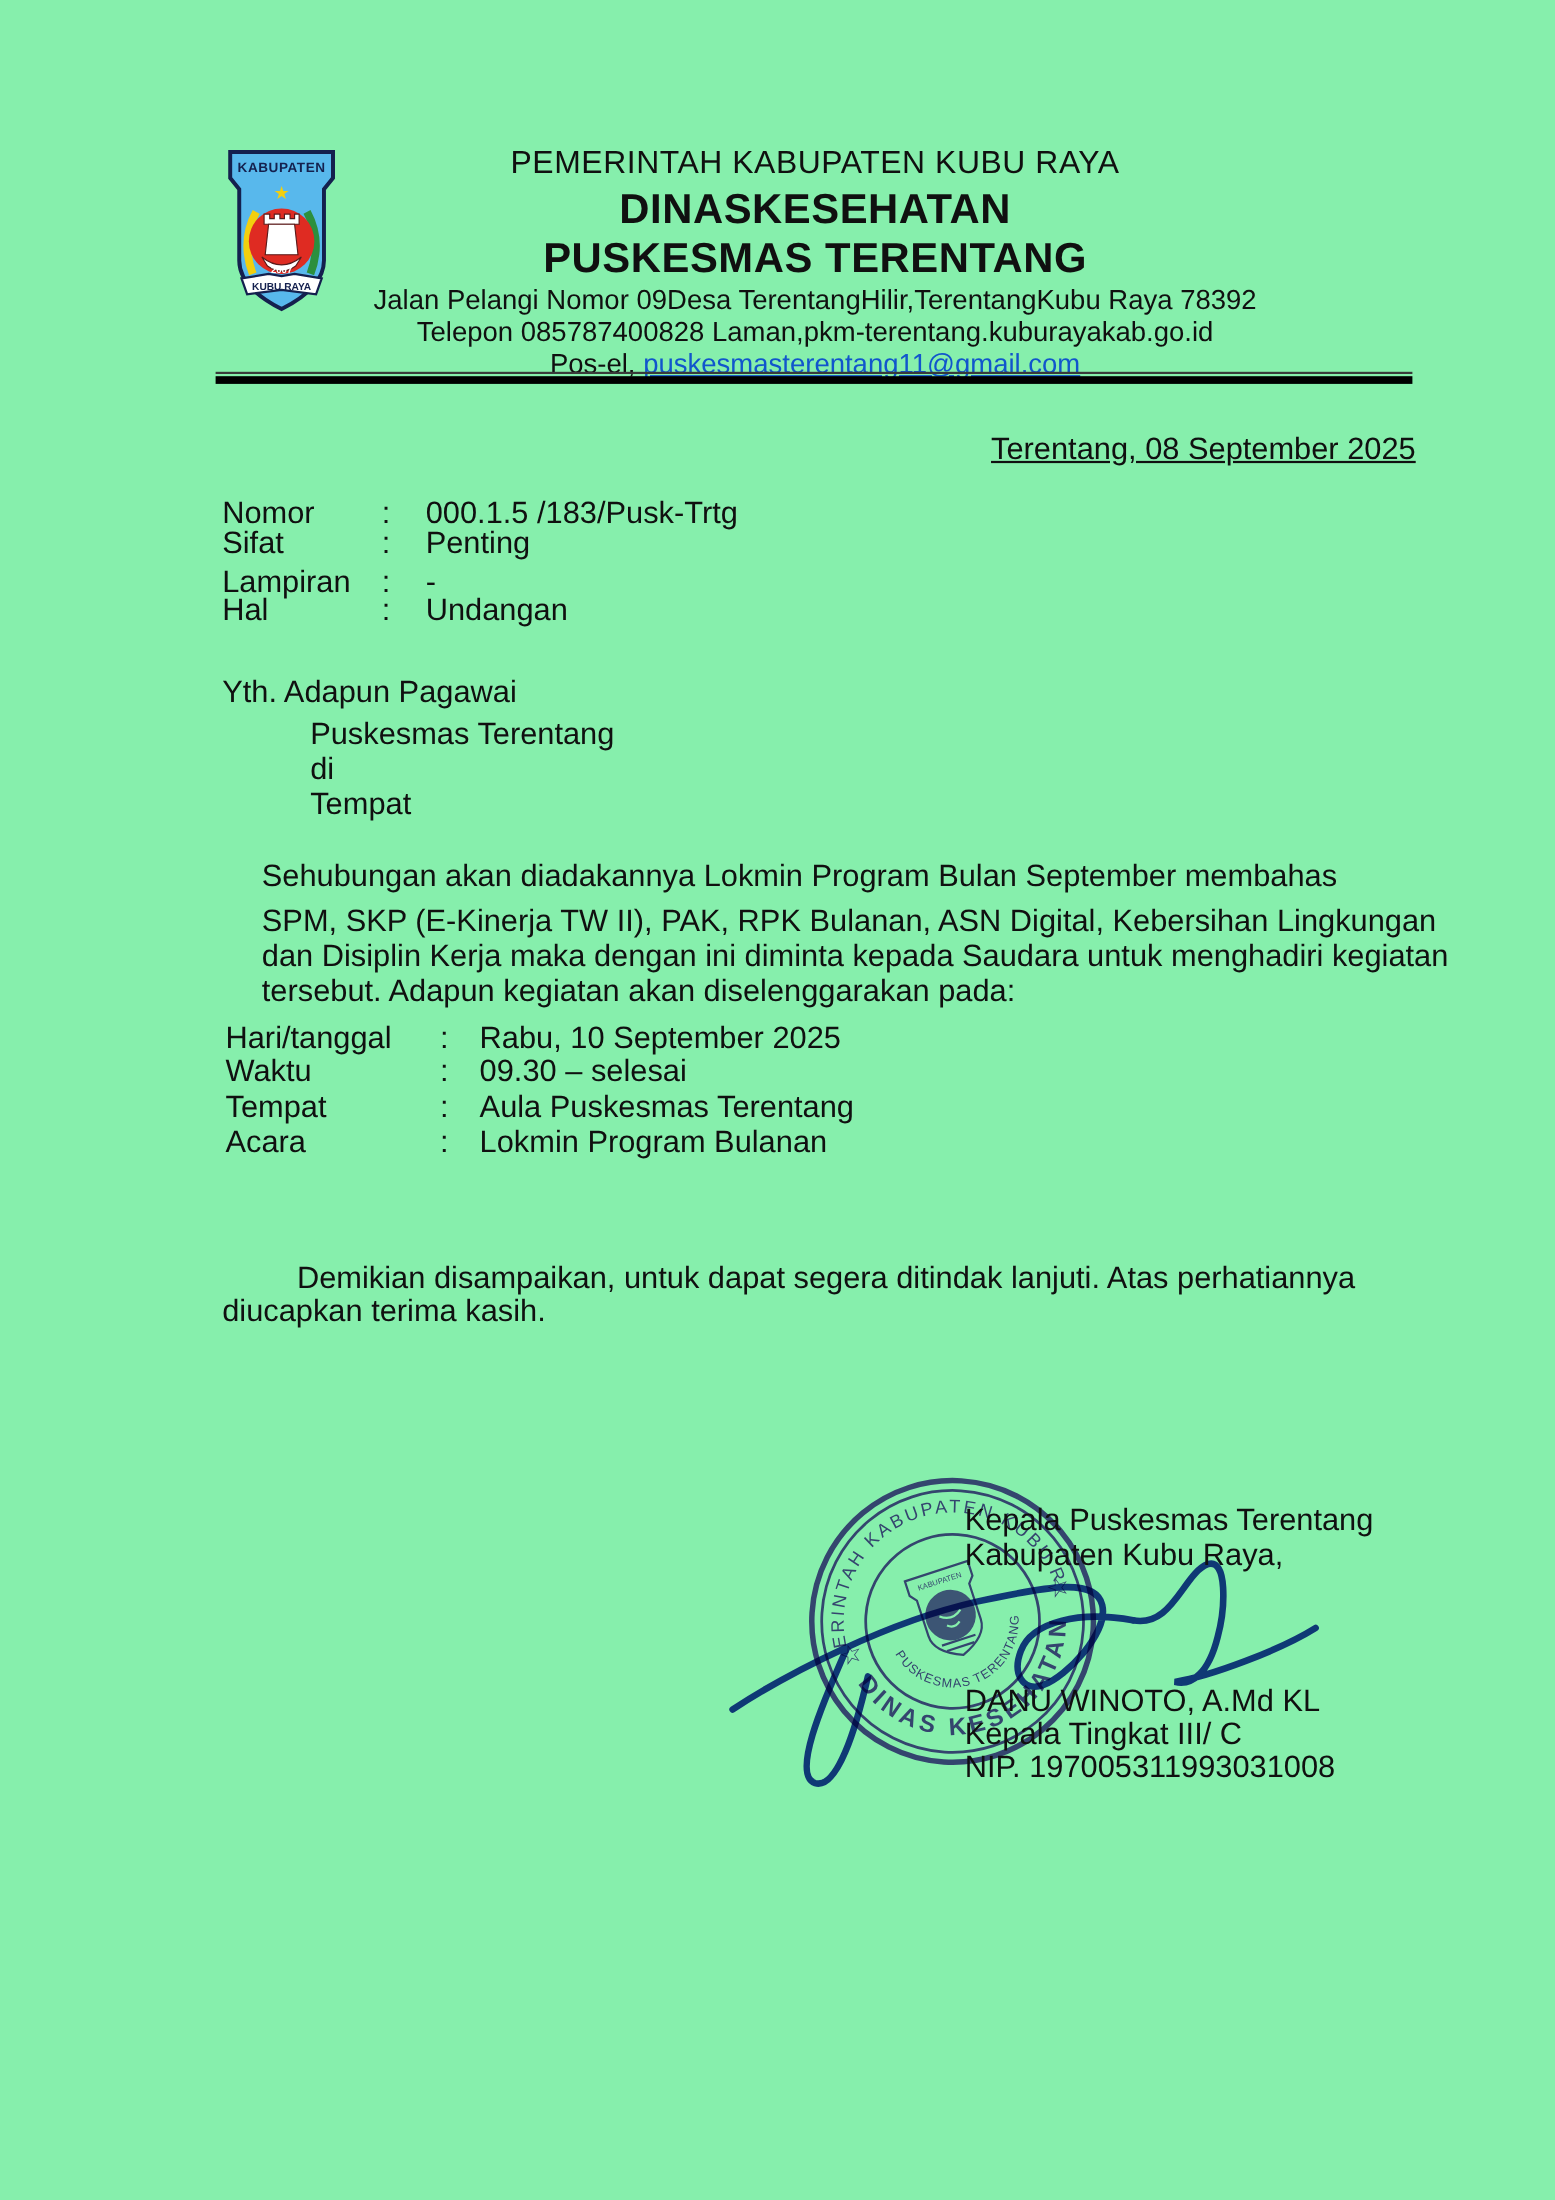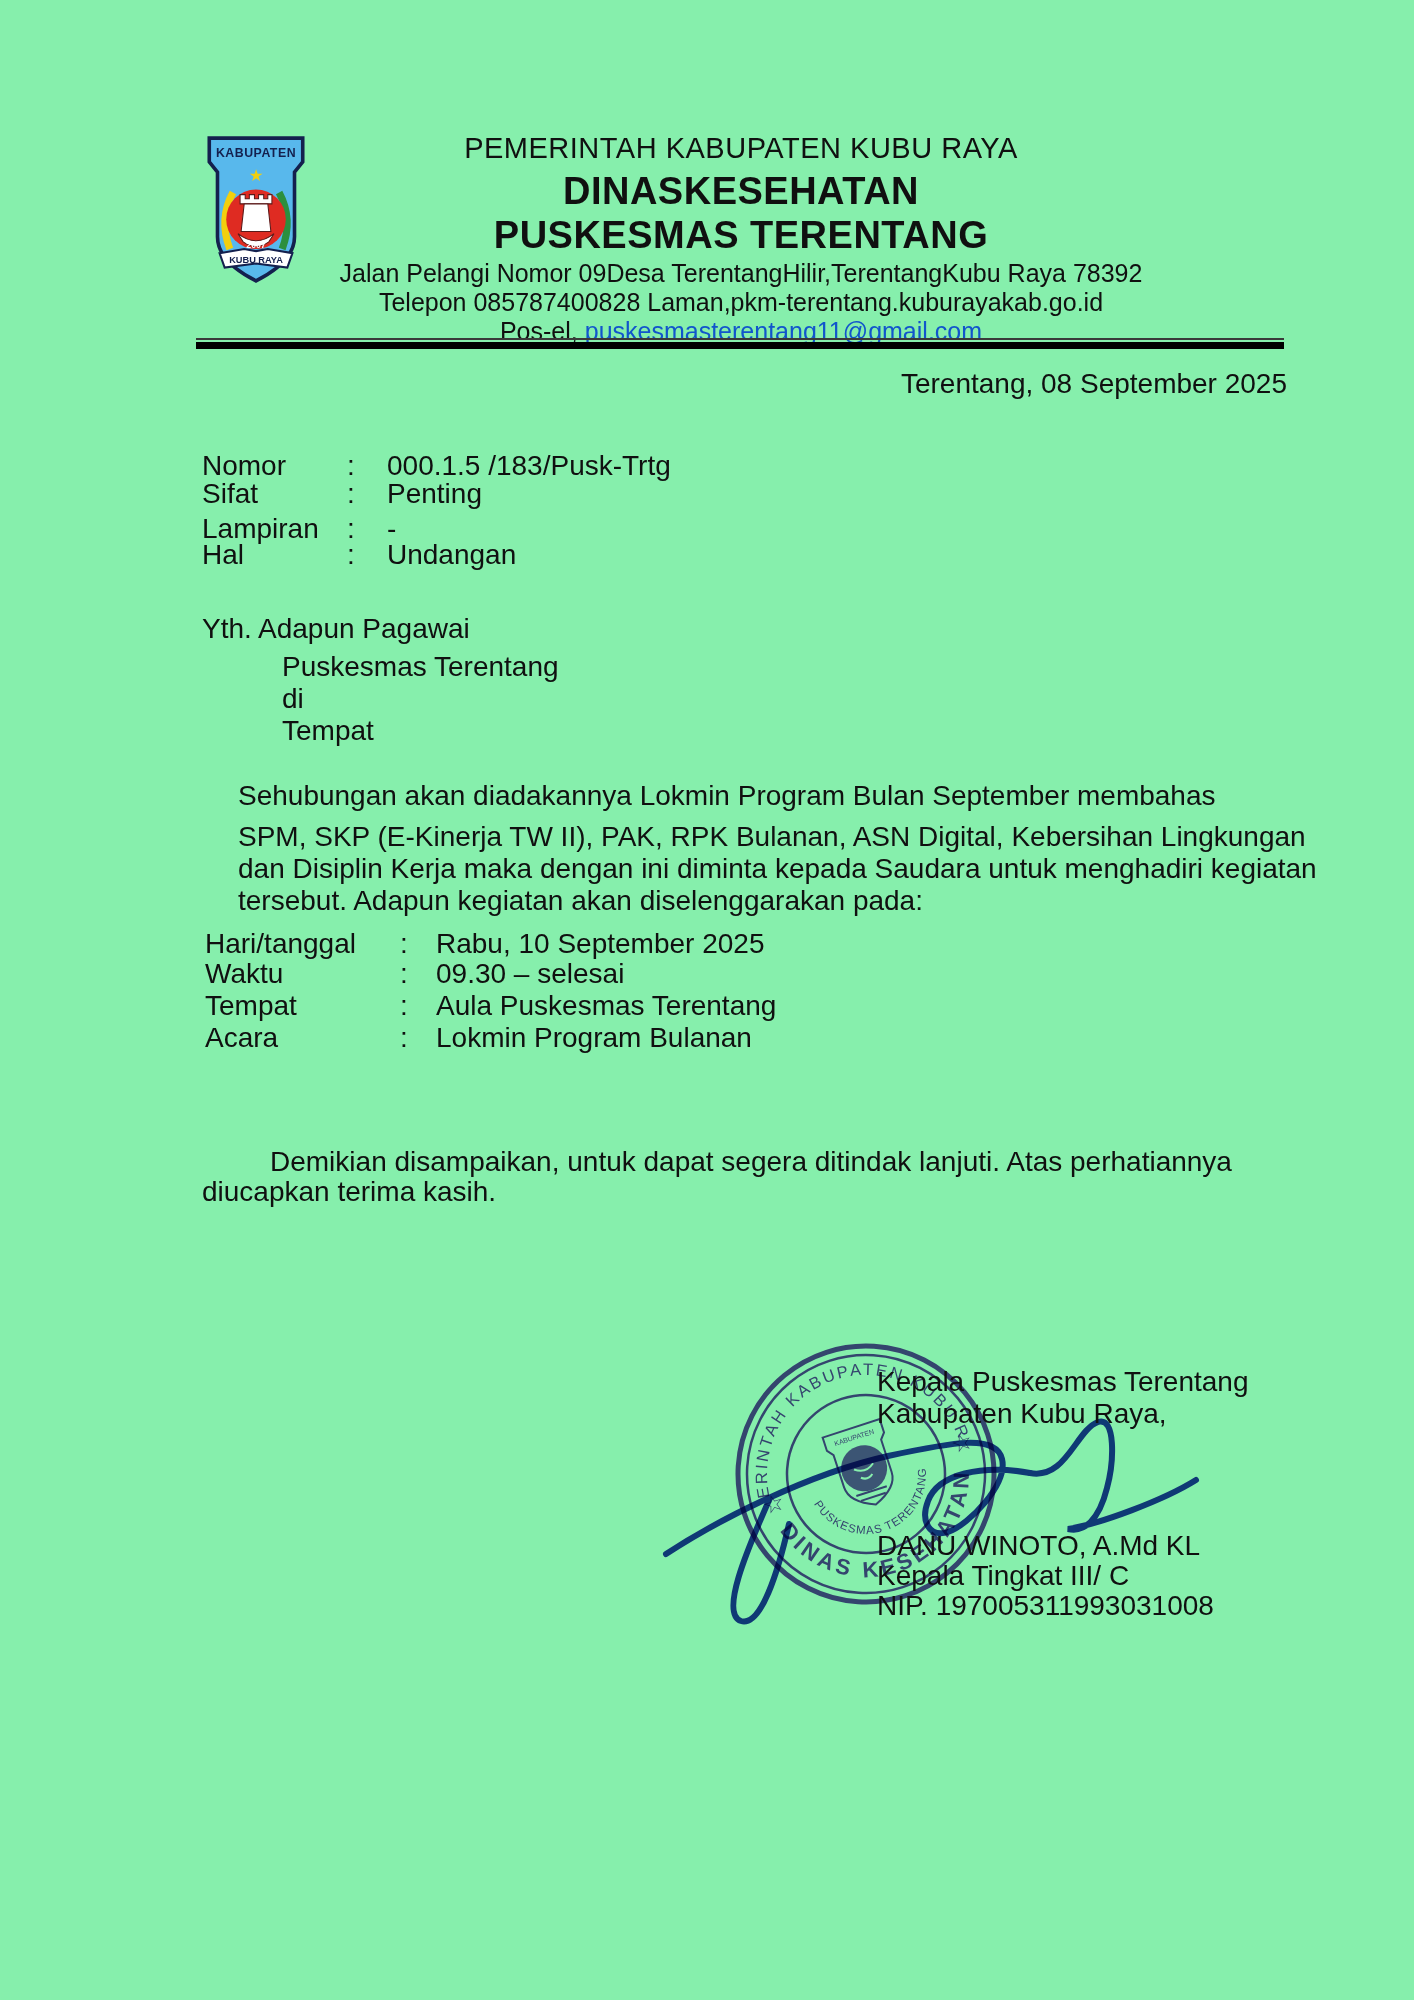--- a/index.html
+++ b/index.html
@@ -18,21 +18,21 @@
   .lh-addr { font-size: 25px; line-height: 29px; white-space: nowrap; }
   .lh-addr.first { margin-top: 4px; }
   .email-label { margin-right: 7px; }
   .email { color: #1155cc; text-decoration: underline; cursor: pointer; }
 
   .rule { position: absolute; left: 196px; top: 338px; width: 1088px; }
   .rule-thin { height: 2px; background: #3a3a3a; }
   .rule-thick { height: 7px; background: #000; margin-top: 2px; }
 
   
-  .dateline { position: absolute; top: 368px; right: 127px; font-size: 28px; line-height: 32px; white-space: nowrap; }
+  .dateline { position: absolute; top: 392px; right: 127px; font-size: 28px; line-height: 32px; white-space: nowrap; text-decoration: underline; }
 
   
   .meta { position: absolute; left: 202px; top: 452px; font-size: 28px; }
   .meta-row { display: grid; grid-template-columns: 145px 40px auto; line-height: 28px; white-space: nowrap; }
   .meta-row.r1 { }
   .meta-row.r2 { margin-bottom: 7px; }
   .meta-row.r4 { margin-top: -2px; }
 
   
   .recipient { position: absolute; left: 202px; top: 613px; font-size: 28px; line-height: 32px; }

